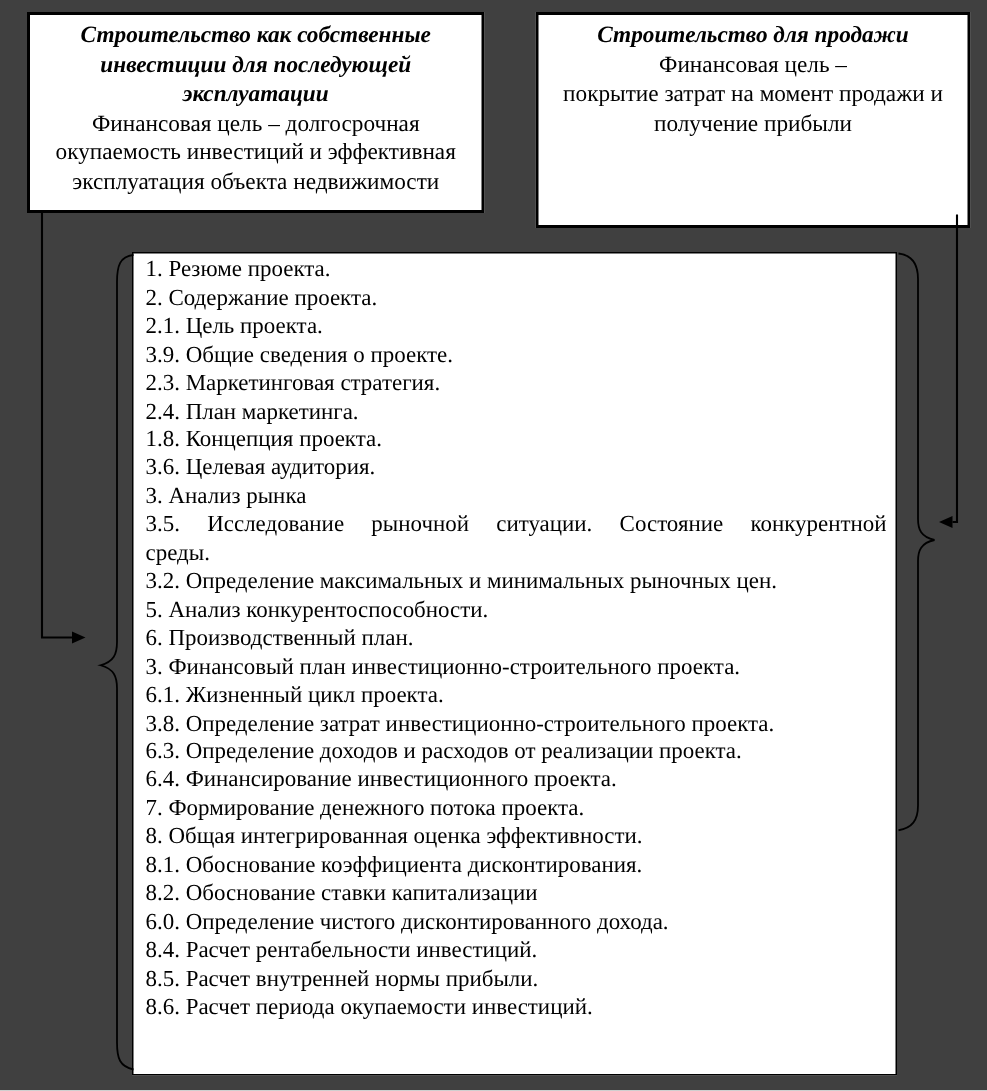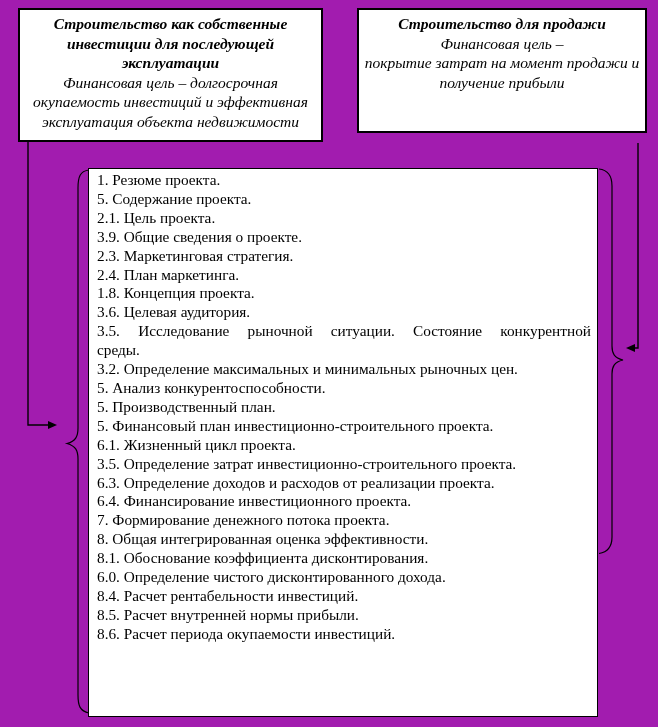--- a/index.html
+++ b/index.html
@@ -1,38 +1,38 @@
 <!DOCTYPE html>
 <html><head>
 <meta charset="utf-8">
 <style>
   html,body{margin:0;padding:0;background:#fff;}
   .canvas{
-    position:relative;width:658px;height:727px;background:#a21caf;
+    position:relative;width:658px;height:727px;background:#404040;
     font-family:"Liberation Serif","DejaVu Serif",serif;color:#000;
     overflow:hidden;
   }
   .overlay{position:absolute;left:0;top:0;width:658px;height:727px;pointer-events:none;}
   .box{position:absolute;background:#fff;box-sizing:border-box;}
   .box-left{
     left:18px;top:8px;width:305px;height:134px;
     border:2px solid #000;padding:4px 2px 0 2px;text-align:center;
     font-size:15.5px;line-height:19.5px;
   }
   .box-right{
-    left:357px;top:8px;width:290px;height:125px;
+    left:357px;top:8px;width:290px;height:144px;
     border:2px solid #000;padding:4px 2px 0 2px;text-align:center;
     font-size:15.5px;line-height:19.5px;
   }
   .box-center{
     left:88px;top:168px;width:510px;height:549px;
     border:1px solid #000;padding:2px 6px 0 8px;
     font-size:15.3px;line-height:18.9px;
   }
-  .prewrap{white-space:pre-line;font-style:italic;}
+  .prewrap{white-space:pre-line;}
   .box-title{font-weight:bold;font-style:italic;}
   .center-title{
     font-weight:bold;font-style:italic;text-align:center;
   }
   .list-item{text-align:justify;}
   .wrap-justify{white-space:pre-line;text-align:justify;text-align-last:justify;}
 </style>
 </head>
 <body>
 
@@ -50,40 +50,42 @@
   <div class="box box-right">
     <div class="box-title">Строительство для продажи</div>
     <div class="box-body prewrap">Финансовая цель –
 покрытие затрат на момент продажи и
 получение прибыли</div>
   </div>
 
   <div class="box box-center">
     <div>
         <div class="list-item">1. Резюме проекта.</div>
-        <div class="list-item">5. Содержание проекта.</div>
+        <div class="list-item">2. Содержание проекта.</div>
         <div class="list-item">2.1. Цель проекта.</div>
         <div class="list-item">3.9. Общие сведения о проекте.</div>
         <div class="list-item">2.3. Маркетинговая стратегия.</div>
         <div class="list-item">2.4. План маркетинга.</div>
         <div class="list-item">1.8. Концепция проекта.</div>
         <div class="list-item">3.6. Целевая аудитория.</div>
+        <div class="list-item">3. Анализ рынка</div>
         <div class="list-item wrap-justify">3.5. Исследование рыночной ситуации. Состояние конкурентной
 среды.</div>
         <div class="list-item">3.2. Определение максимальных и минимальных рыночных цен.</div>
         <div class="list-item">5. Анализ конкурентоспособности.</div>
-        <div class="list-item">5. Производственный план.</div>
-        <div class="list-item">5. Финансовый план инвестиционно-строительного проекта.</div>
+        <div class="list-item">6. Производственный план.</div>
+        <div class="list-item">3. Финансовый план инвестиционно-строительного проекта.</div>
         <div class="list-item">6.1. Жизненный цикл проекта.</div>
-        <div class="list-item">3.5. Определение затрат инвестиционно-строительного проекта.</div>
+        <div class="list-item">3.8. Определение затрат инвестиционно-строительного проекта.</div>
         <div class="list-item">6.3. Определение доходов и расходов от реализации проекта.</div>
         <div class="list-item">6.4. Финансирование инвестиционного проекта.</div>
         <div class="list-item">7. Формирование денежного потока проекта.</div>
         <div class="list-item">8. Общая интегрированная оценка эффективности.</div>
         <div class="list-item">8.1. Обоснование коэффициента дисконтирования.</div>
+        <div class="list-item">8.2. Обоснование ставки капитализации</div>
         <div class="list-item">6.0. Определение чистого дисконтированного дохода.</div>
         <div class="list-item">8.4. Расчет рентабельности инвестиций.</div>
         <div class="list-item">8.5. Расчет внутренней нормы прибыли.</div>
         <div class="list-item">8.6. Расчет периода окупаемости инвестиций.</div>
       </div>
   </div>
 
   <svg class="overlay" width="658" height="727" viewBox="0 0 658 727" xmlns="http://www.w3.org/2000/svg">
 
     <path d="M 28 142 L 28 425 L 48 425" fill="none" stroke="#000" stroke-width="1.4"></path>

